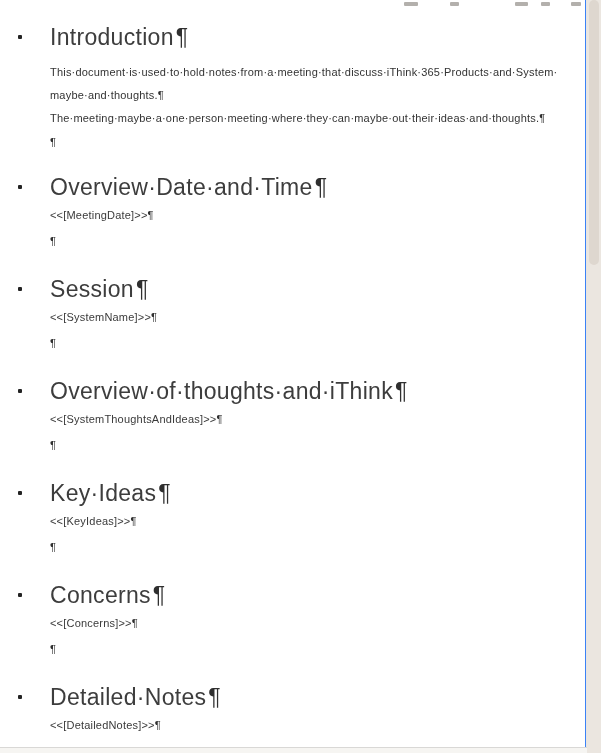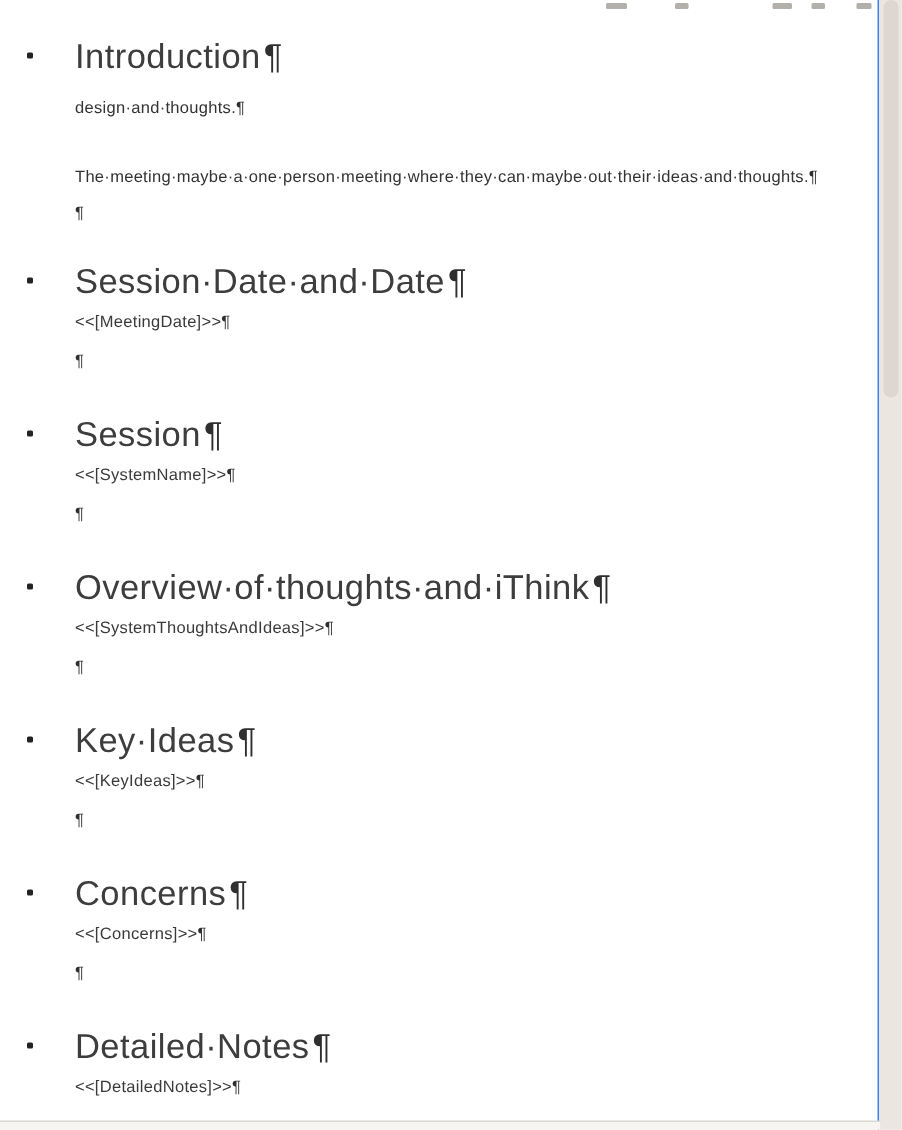--- a/index.html
+++ b/index.html
@@ -51,29 +51,30 @@
     <span class="frag" style="left:450px;width:9px;"></span>
     <span class="frag" style="left:515px;width:13px;"></span>
     <span class="frag" style="left:541px;width:9px;"></span>
     <span class="frag" style="left:571px;width:10px;"></span>
   </div>
 
   <section class="sec" style="top:22px;">
     <span class="bullet"></span>
     <h1 class="h"><span>Introduction</span><span class="hp">¶</span></h1>
     <div class="para" style="top:39px;">
-      <div><span>design·and·thoughts.</span><span class="pil">¶</span></div>
+      <div>This·document·is·used·to·hold·notes·from·a·meeting·that·discuss·iThink·365·Products·and·System·</div>
+      <div><span>maybe·and·thoughts.</span><span class="pil">¶</span></div>
     </div>
     <div class="para" style="top:85px;"><span>The·meeting·maybe·a·one·person·meeting·where·they·can·maybe·out·their·ideas·and·thoughts.</span><span class="pil">¶</span></div>
     <p class="small" style="top:111px;"><span class="pil">¶</span></p>
   </section>
 
   <section class="sec" style="top:172px;">
     <span class="bullet"></span>
-    <h2 class="h"><span>Session·Date·and·Date</span><span class="hp">¶</span></h2>
+    <h2 class="h"><span>Overview·Date·and·Time</span><span class="hp">¶</span></h2>
     <p class="small" style="top:34px;"><span>&lt;&lt;[MeetingDate]&gt;&gt;</span><span class="pil">¶</span></p>
     <p class="small" style="top:60px;"><span class="pil">¶</span></p>
   </section>
 
   <section class="sec" style="top:274px;">
     <span class="bullet"></span>
     <h2 class="h"><span>Session</span><span class="hp">¶</span></h2>
     <p class="small" style="top:34px;"><span>&lt;&lt;[SystemName]&gt;&gt;</span><span class="pil">¶</span></p>
     <p class="small" style="top:60px;"><span class="pil">¶</span></p>
   </section>

